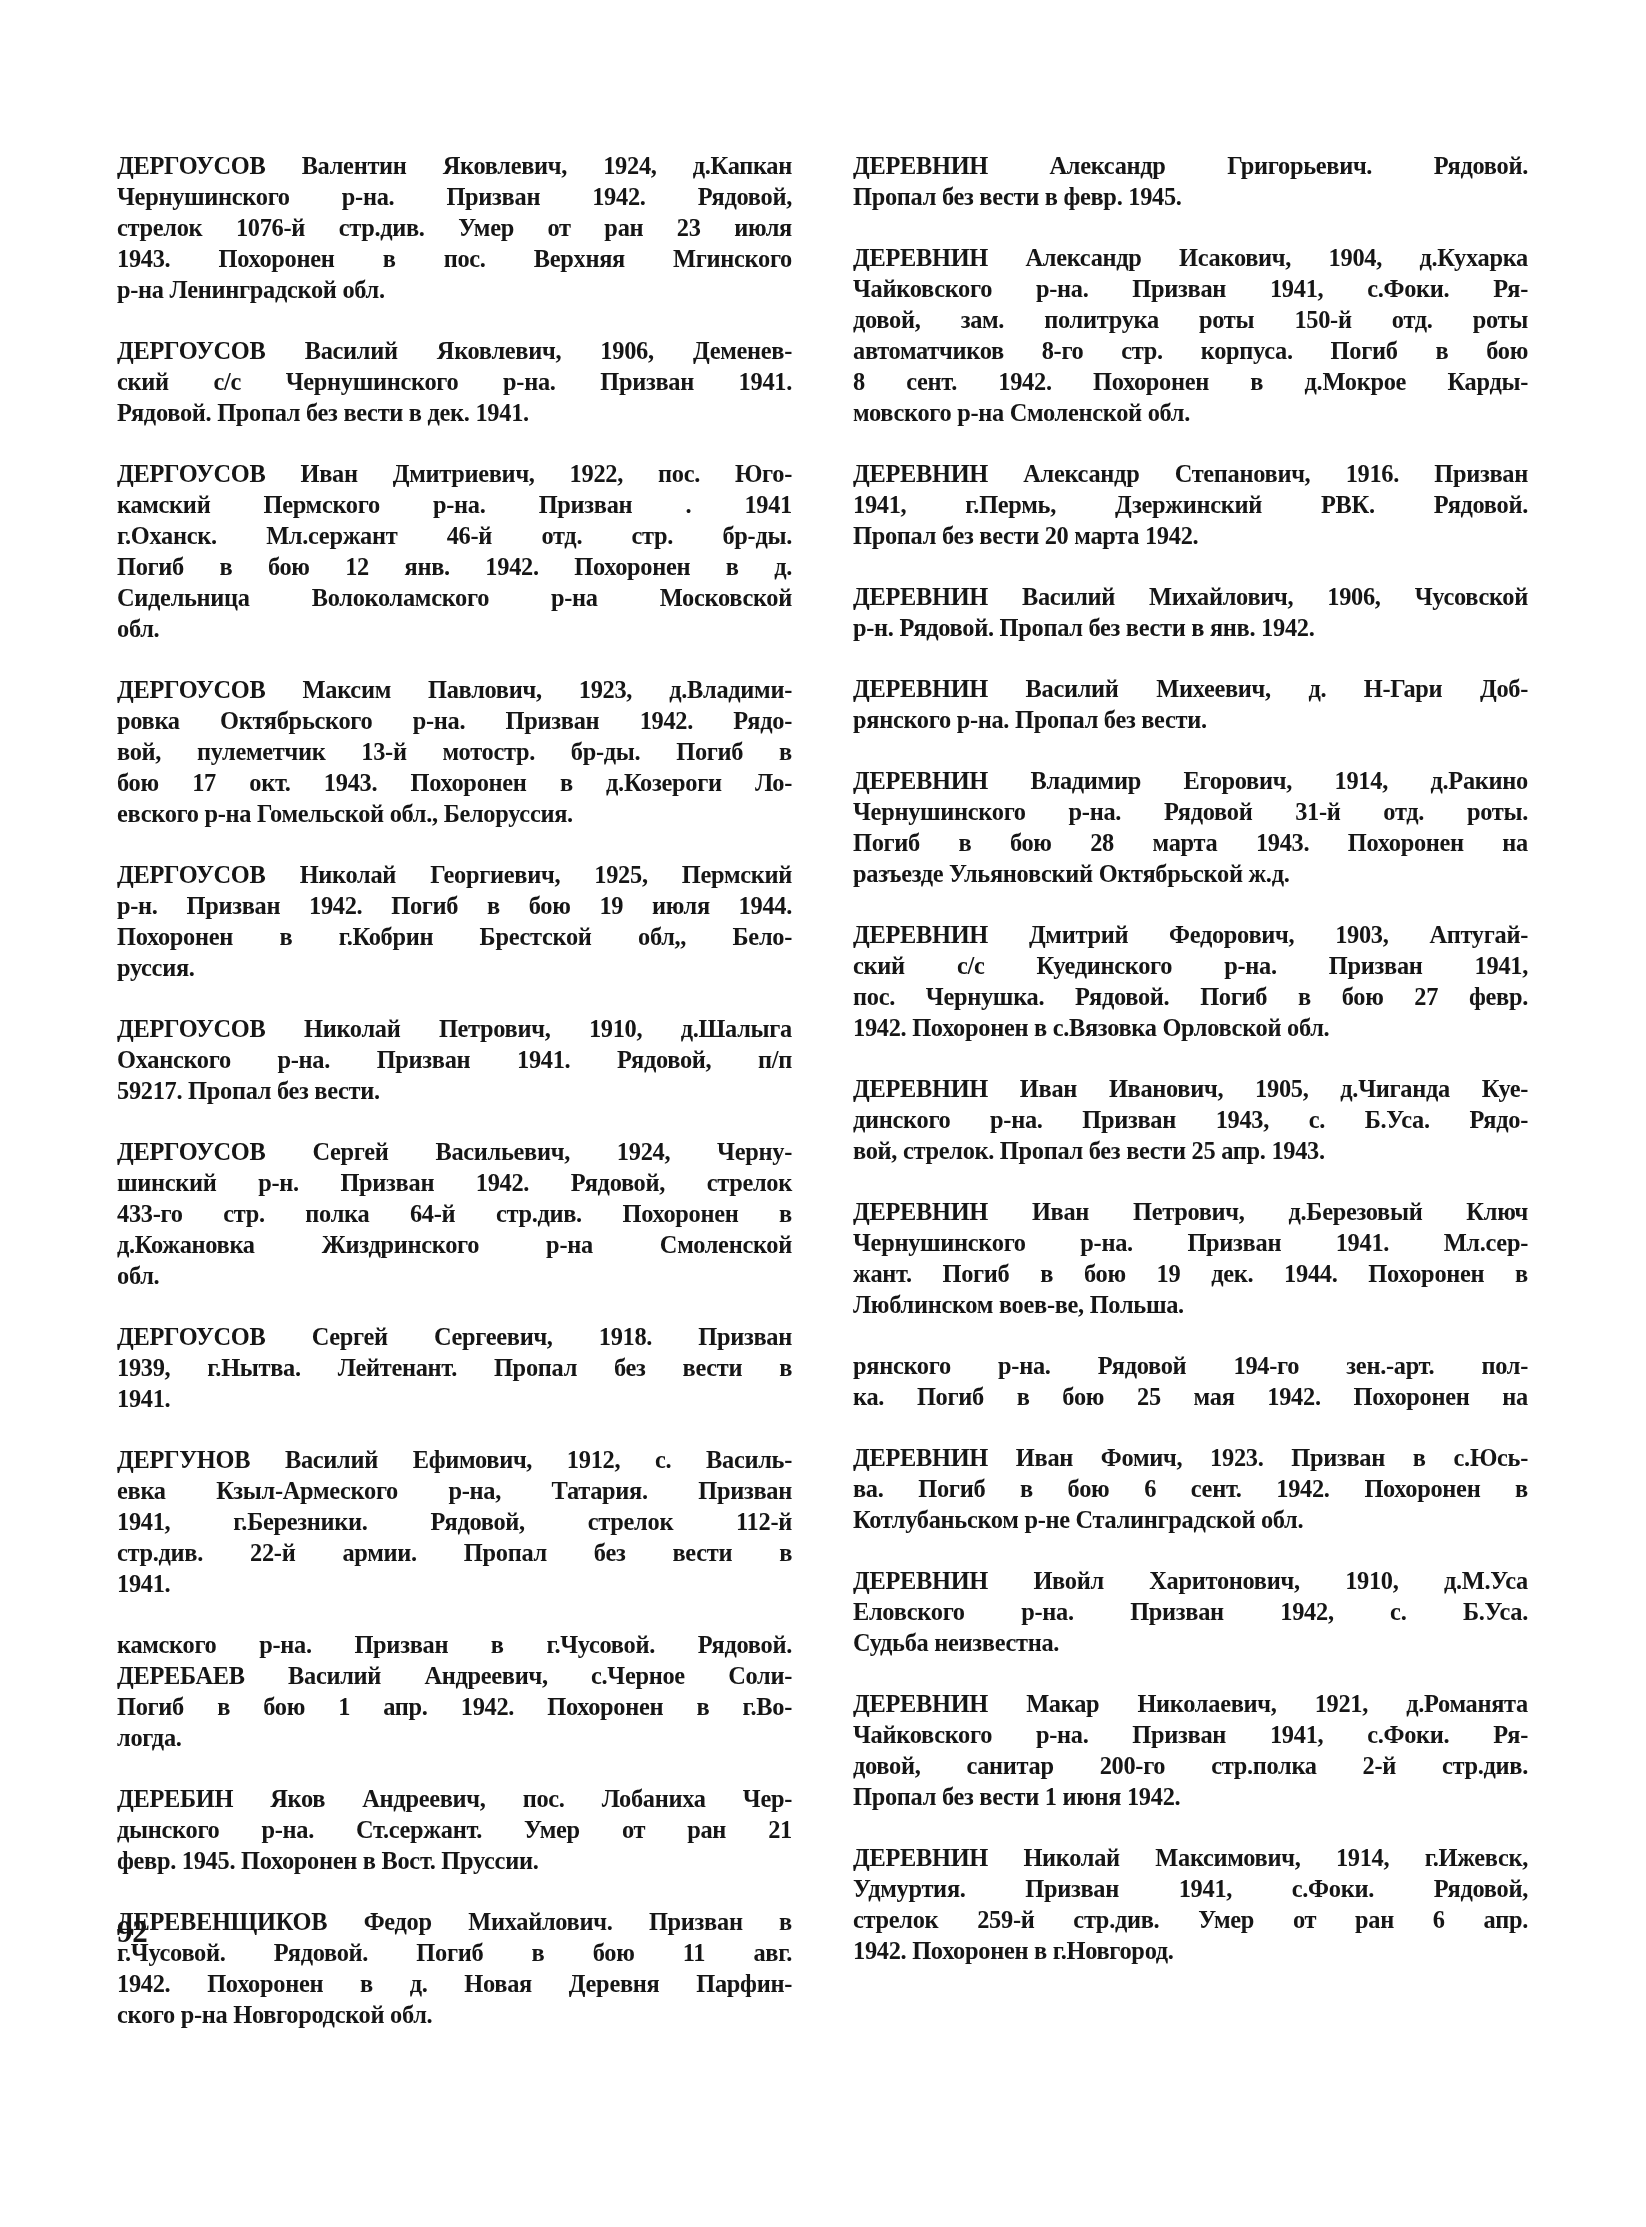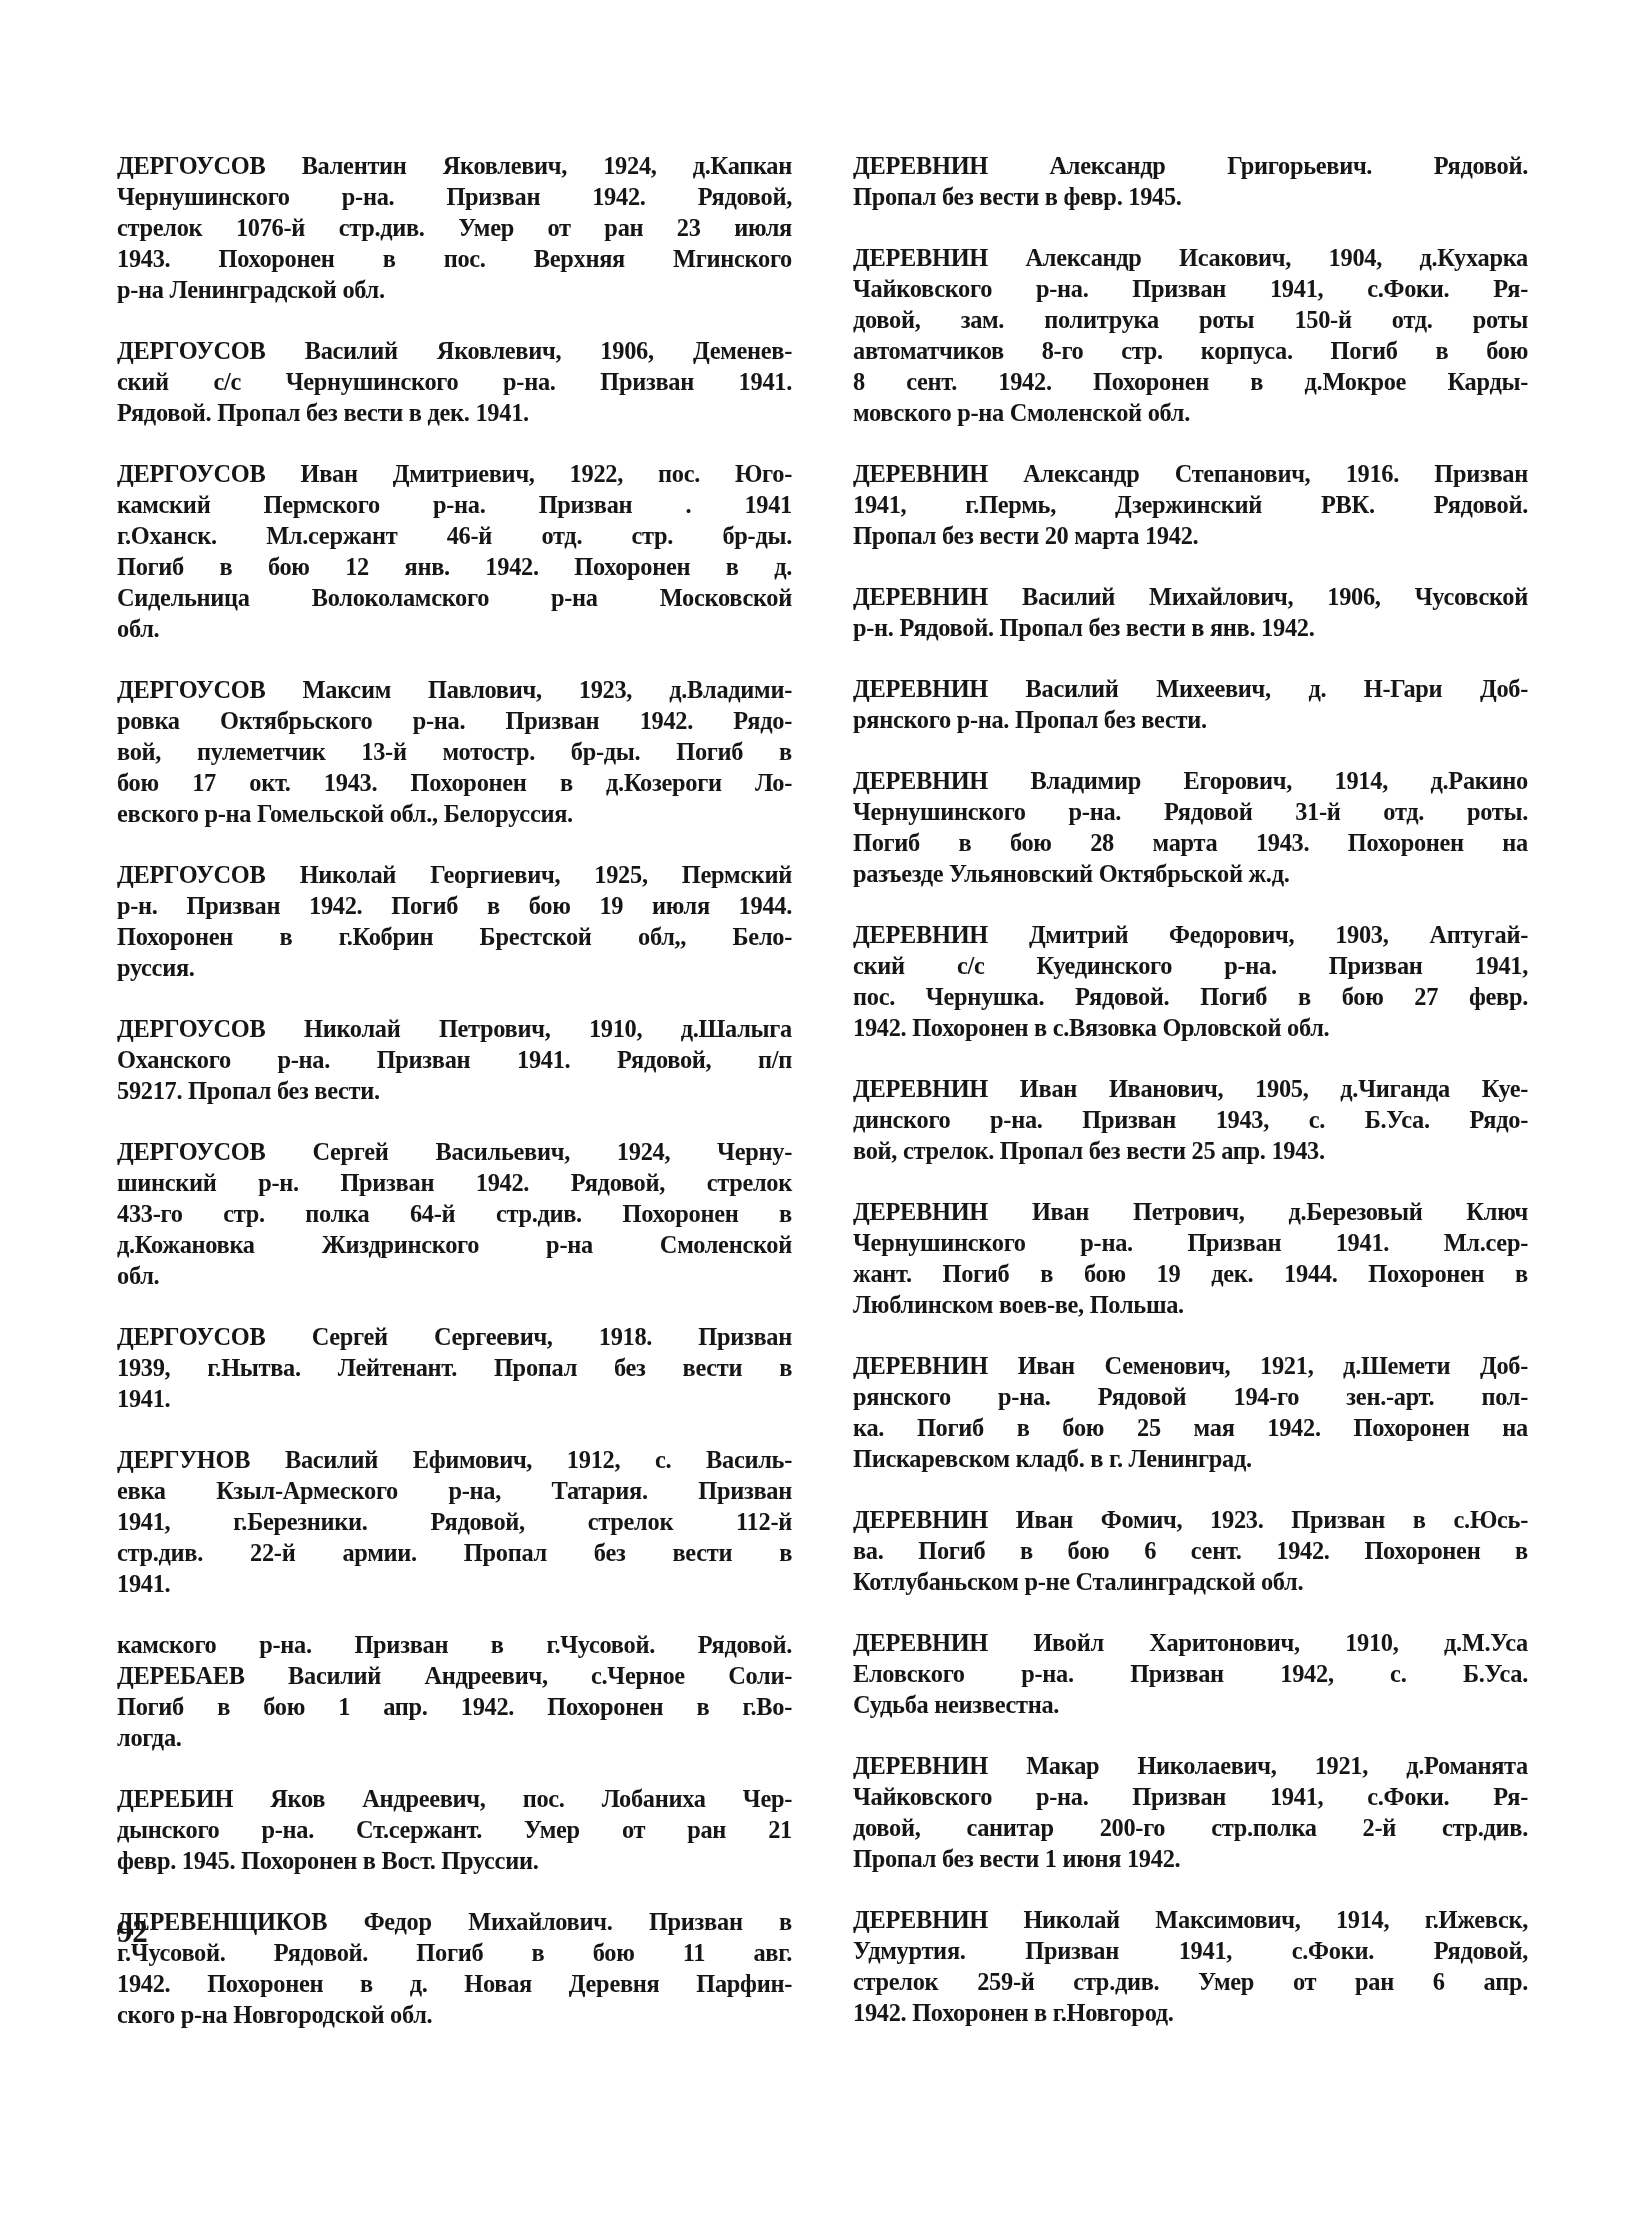--- a/index.html
+++ b/index.html
@@ -171,24 +171,22 @@
         <div class="line">динского р-на. Призван 1943, с. Б.Уса. Рядо-</div>
         <div class="line last">вой, стрелок. Пропал без вести 25 апр. 1943.</div>
       </div>
       <div class="entry">
         <div class="line">ДЕРЕВНИН Иван Петрович, д.Березовый Ключ</div>
         <div class="line">Чернушинского р-на. Призван 1941. Мл.сер-</div>
         <div class="line">жант. Погиб в бою 19 дек. 1944. Похоронен в</div>
         <div class="line last">Люблинском воев-ве, Польша.</div>
       </div>
       <div class="entry">
-        <div class="line">ДЕРЕВНИН Иван Семенович, 1921, д.Шемети Доб-</div>
         <div class="line">рянского р-на. Рядовой 194-го зен.-арт. пол-</div>
         <div class="line">ка. Погиб в бою 25 мая 1942. Похоронен на</div>
-        <div class="line last">Пискаревском кладб. в г. Ленинград.</div>
       </div>
       <div class="entry">
         <div class="line">ДЕРЕВНИН Иван Фомич, 1923. Призван в с.Юсь-</div>
         <div class="line">ва. Погиб в бою 6 сент. 1942. Похоронен в</div>
         <div class="line last">Котлубаньском р-не Сталинградской обл.</div>
       </div>
       <div class="entry">
         <div class="line">ДЕРЕВНИН Ивойл Харитонович, 1910, д.М.Уса</div>
         <div class="line">Еловского р-на. Призван 1942, с. Б.Уса.</div>
         <div class="line last">Судьба неизвестна.</div>

